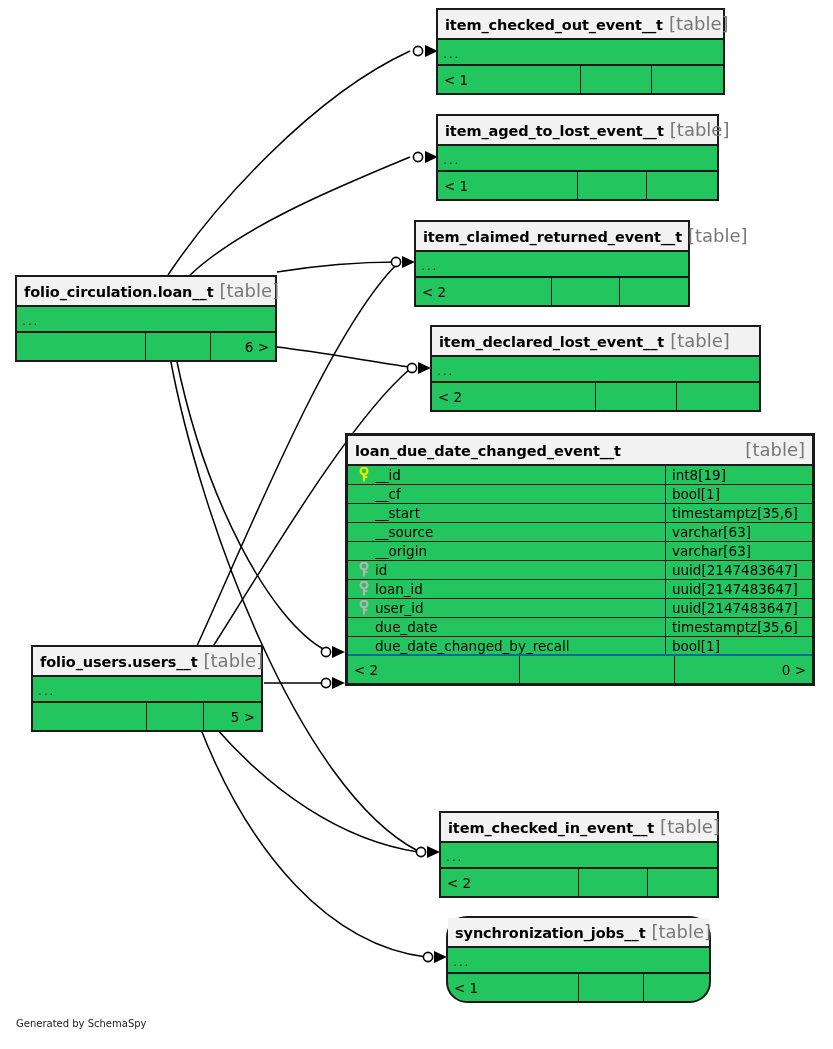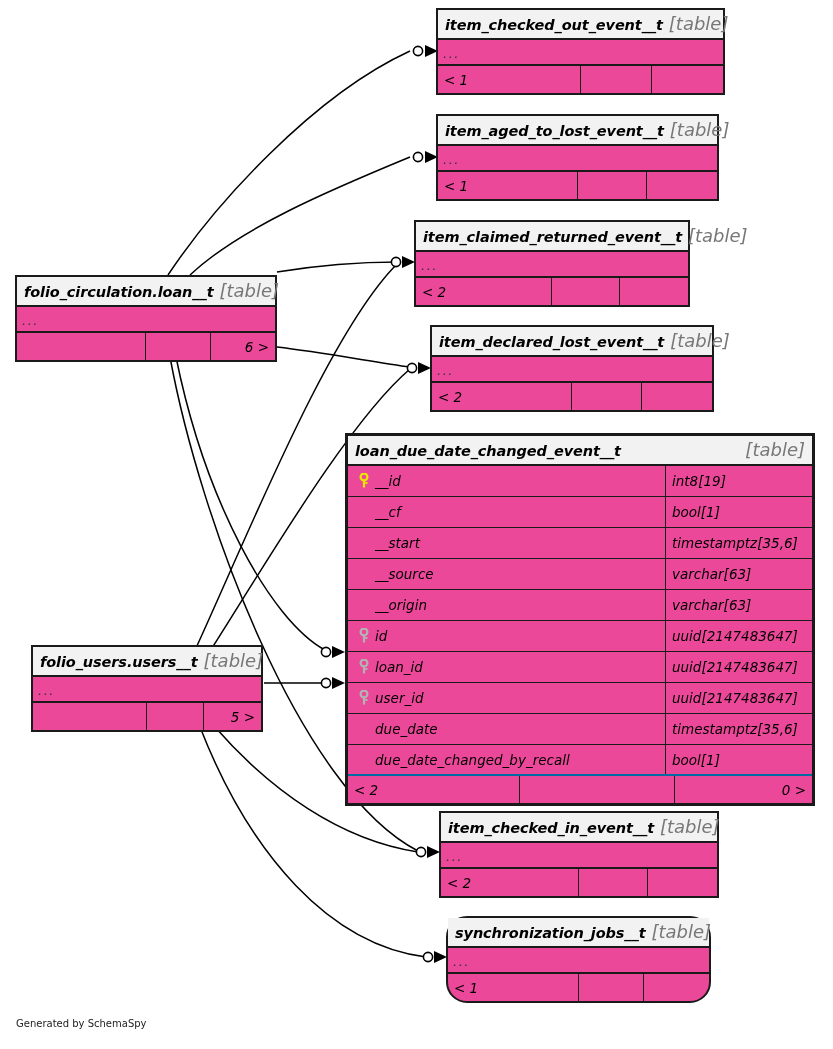--- a/index.html
+++ b/index.html
@@ -26,24 +26,23 @@
     width: 833px;
     height: 1049px;
     pointer-events: none;
   }
 
   
   .tbl {
     position: absolute;
     box-sizing: border-box;
     border: 2px solid #1a1a1a;
-    background: #ec4899;
+    background: #22c55e;
     font-size: 13.5px;
     color: #000000;
-    font-style: italic;
   }
   .tbl .hdr {
     box-sizing: border-box;
     background: #f2f2f2;
     border-bottom: 2px solid #1a1a1a;
     padding: 3px 7px 4px 7px;
     white-space: nowrap;
     display: flex;
     align-items: baseline;
   }
@@ -59,21 +58,21 @@
   }
   .tbl .hdr.spread {
     justify-content: space-between;
   }
 
   
   .row {
     box-sizing: border-box;
     display: flex;
     border-bottom: 1.5px solid #1a1a1a;
-    height: 31px;
+    height: 19px;
     align-items: center;
   }
   .row:last-child { border-bottom: none; }
   .row .cname {
     box-sizing: border-box;
     flex: 1 1 auto;
     padding-left: 6px;
     display: flex;
     align-items: center;
     white-space: nowrap;
@@ -246,21 +245,21 @@
       <span class="ttag">[table]</span>
     </div>
     <div class="ellipsis-row">...</div>
     <div class="foot small">
       <span class="fc a">&lt; 2</span>
       <span class="fc b"></span>
       <span class="fc c right"></span>
     </div>
   </div>
 
-  <div class="tbl" style="left:430px; top:325px; width:284px;">
+  <div class="tbl" style="left:430px; top:325px; width:331px;">
     <div class="hdr">
       <span class="tname">item_declared_lost_event__t</span>
       <span class="ttag">[table]</span>
     </div>
     <div class="ellipsis-row">...</div>
     <div class="foot small">
       <span class="fc a">&lt; 2</span>
       <span class="fc b"></span>
       <span class="fc c right"></span>
     </div>

